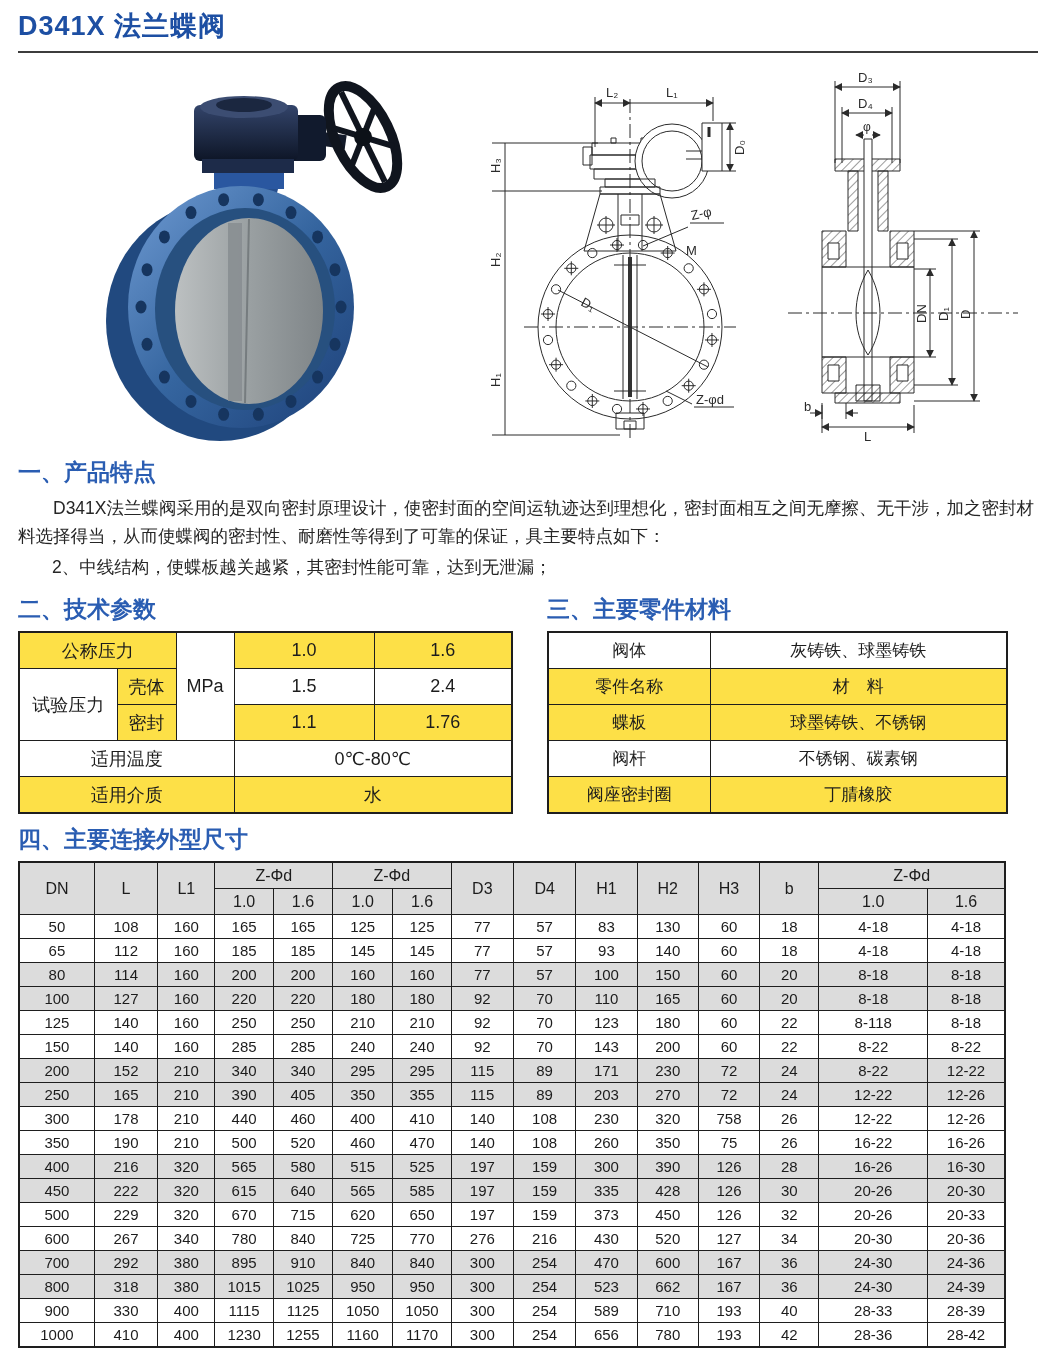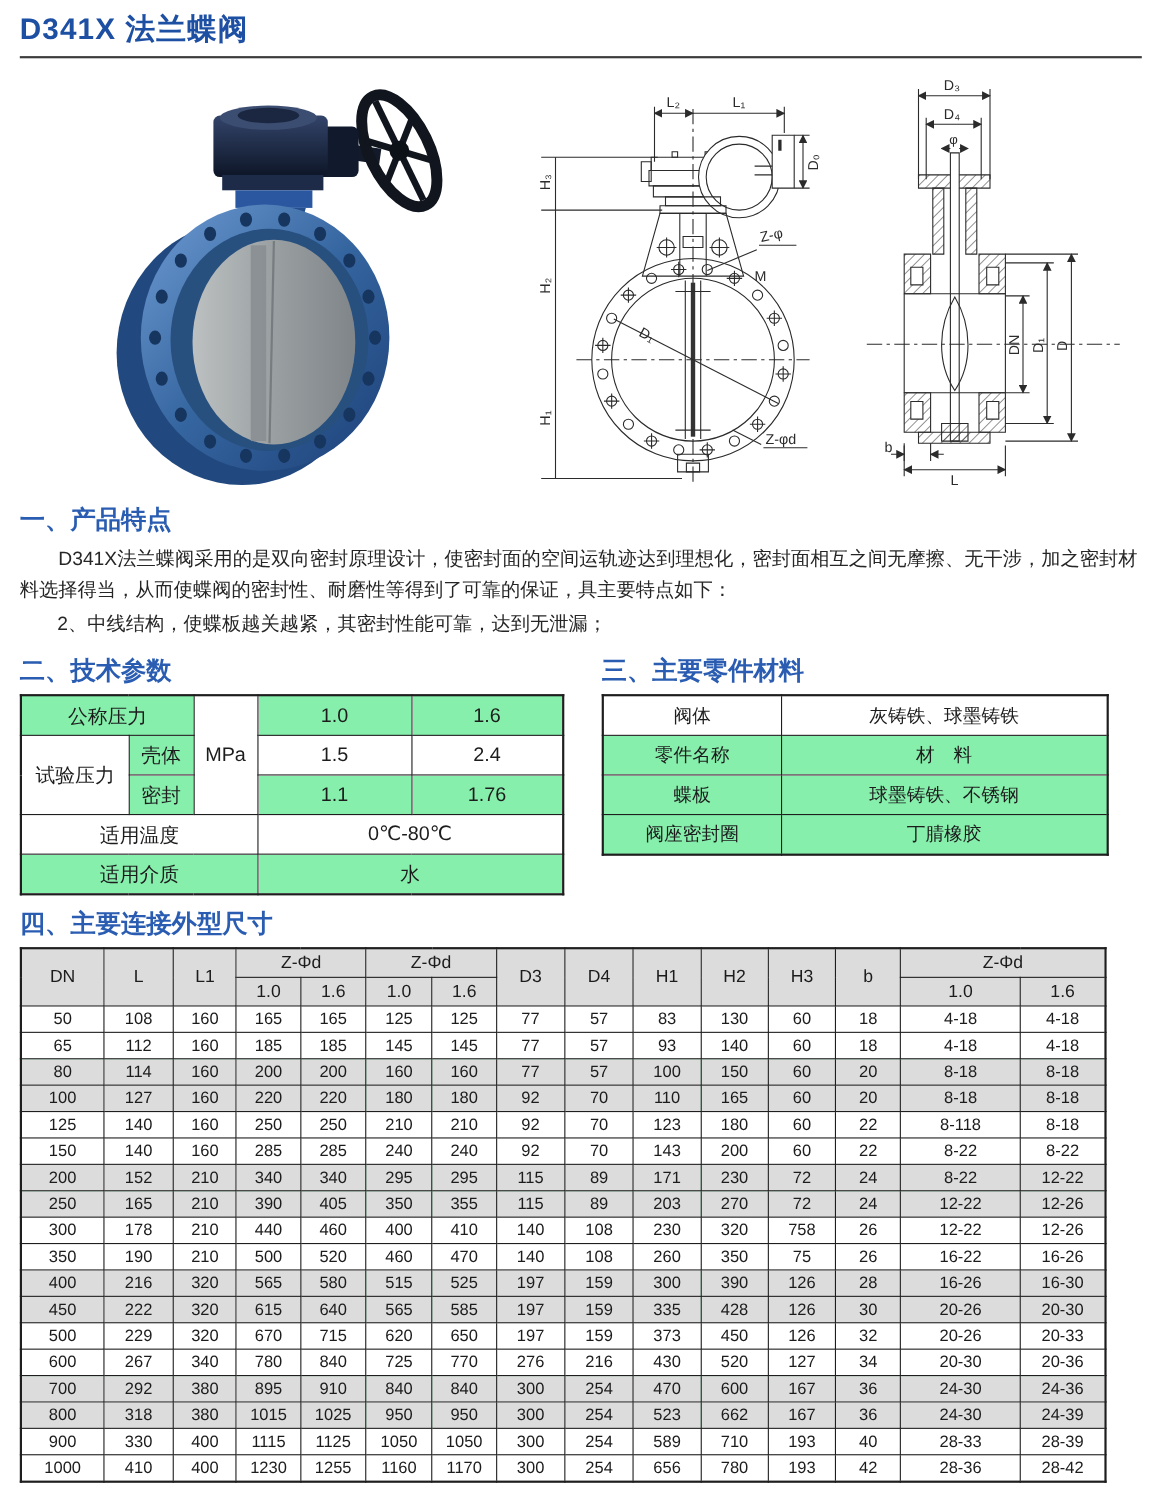--- a/index.html
+++ b/index.html
@@ -14,21 +14,21 @@
   .fig-front{left:480px;}
   .fig-section{left:770px;}
   h2.sec{font-size:23px;font-weight:bold;color:#2a5db2;margin:10px 0 6px 18px;}
   .para{font-size:17.5px;line-height:1.6;margin:4px 20px 0 18px;text-indent:2em;color:#262626;}
   .feat-item{font-size:17.5px;line-height:1.5;margin:4px 20px 0 52px;color:#262626;}
   .two-col{display:flex;margin:4px 0 0 18px;gap:34px;align-items:flex-start;}
   table.t{border-collapse:collapse;table-layout:fixed;}
   table.t td,table.t th{border:1px solid #1e1e1e;text-align:center;vertical-align:middle;
       font-weight:normal;color:#1c1c1c;overflow:hidden;white-space:nowrap;}
   table.t{border:2px solid #1e1e1e;}
-  .g{background:#86efac;}
+  .g{background:#fde047;}
   table.tech{width:493px;}
   table.tech td{height:33px;font-size:18px;}
   table.mat{width:459px;}
   table.mat td{height:33px;font-size:17px;}
   table.dim{width:988px;margin:2px 0 0 18px;}
   table.dim th{font-size:16px;background:#dcdcdc;height:23px;}
   table.dim td{font-size:15px;height:23px;padding:0;}
   table.dim tr.g td{background:#dcdcdc;}
   svg text{font-family:"Liberation Sans","DejaVu Sans",sans-serif;}
   .dwg line,.dwg path,.dwg rect,.dwg circle,.dwg ellipse{vector-effect:non-scaling-stroke;}
@@ -373,20 +373,24 @@
           <td>灰铸铁、球墨铸铁</td>
         </tr>
         <tr>
           <td class="g">零件名称</td>
           <td class="g">材　料</td>
         </tr>
         <tr class="g">
           <td class="g">蝶板</td>
           <td class="g">球墨铸铁、不锈钢</td>
         </tr>
+        <tr>
+          <td>阀杆</td>
+          <td>不锈钢、碳素钢</td>
+        </tr>
         <tr class="g">
           <td class="g">阀座密封圈</td>
           <td class="g">丁腈橡胶</td>
         </tr>
         </tbody>
       </table>
     </div>
   </div>
 
   <h2 class="sec">四、主要连接外型尺寸</h2>

